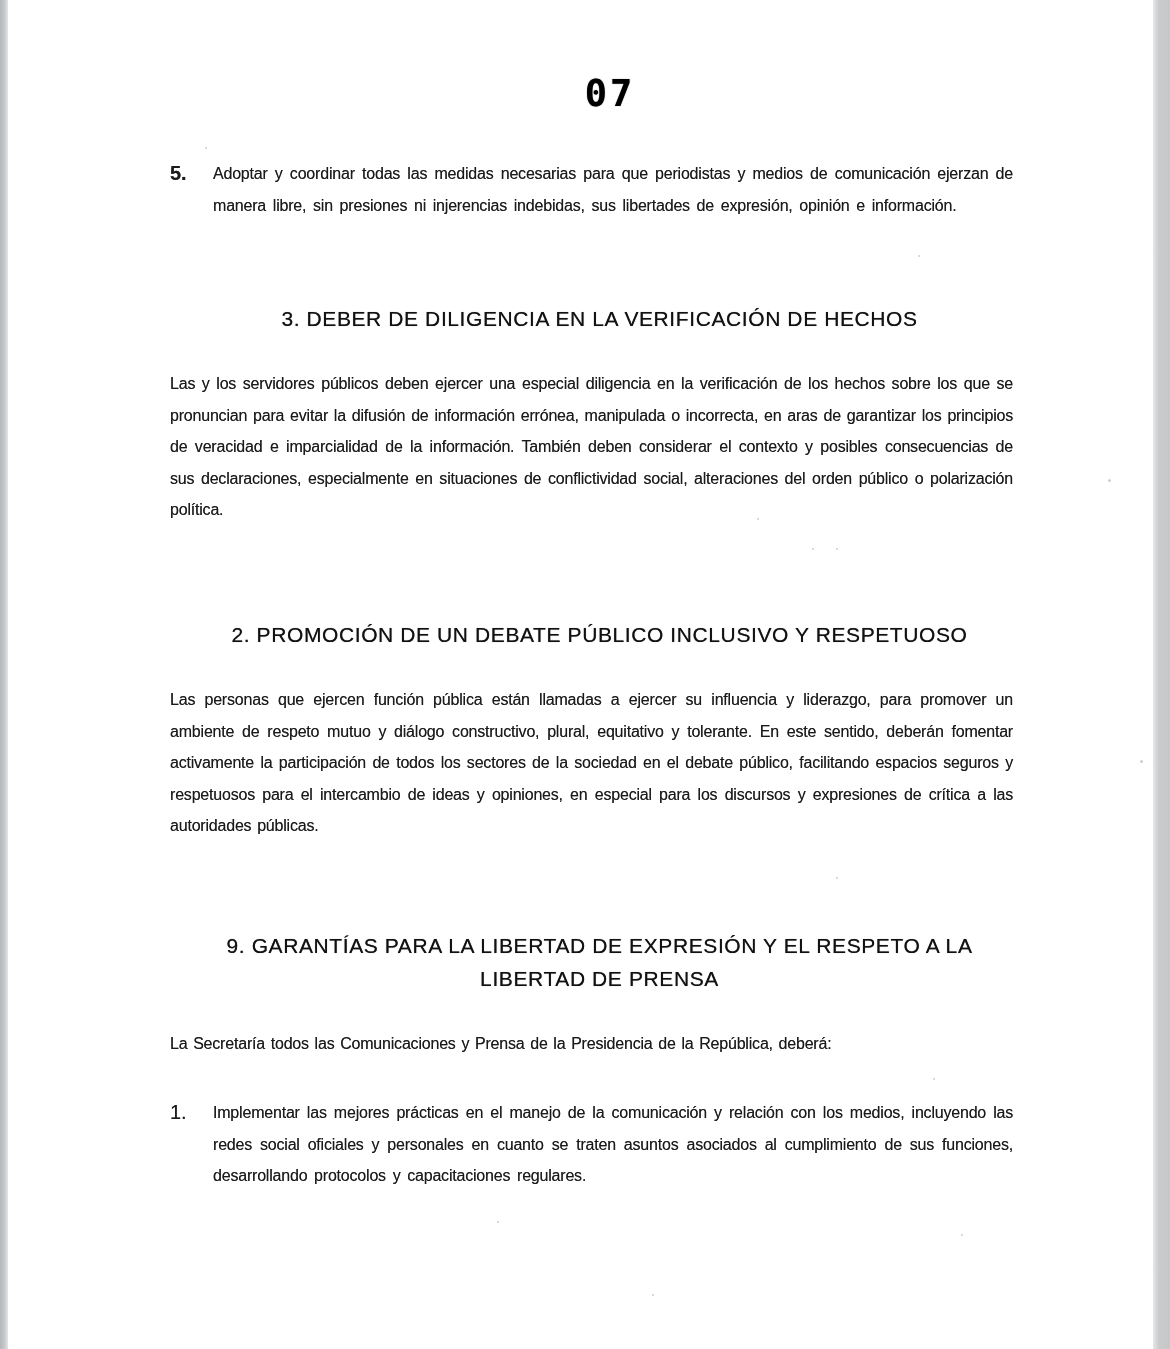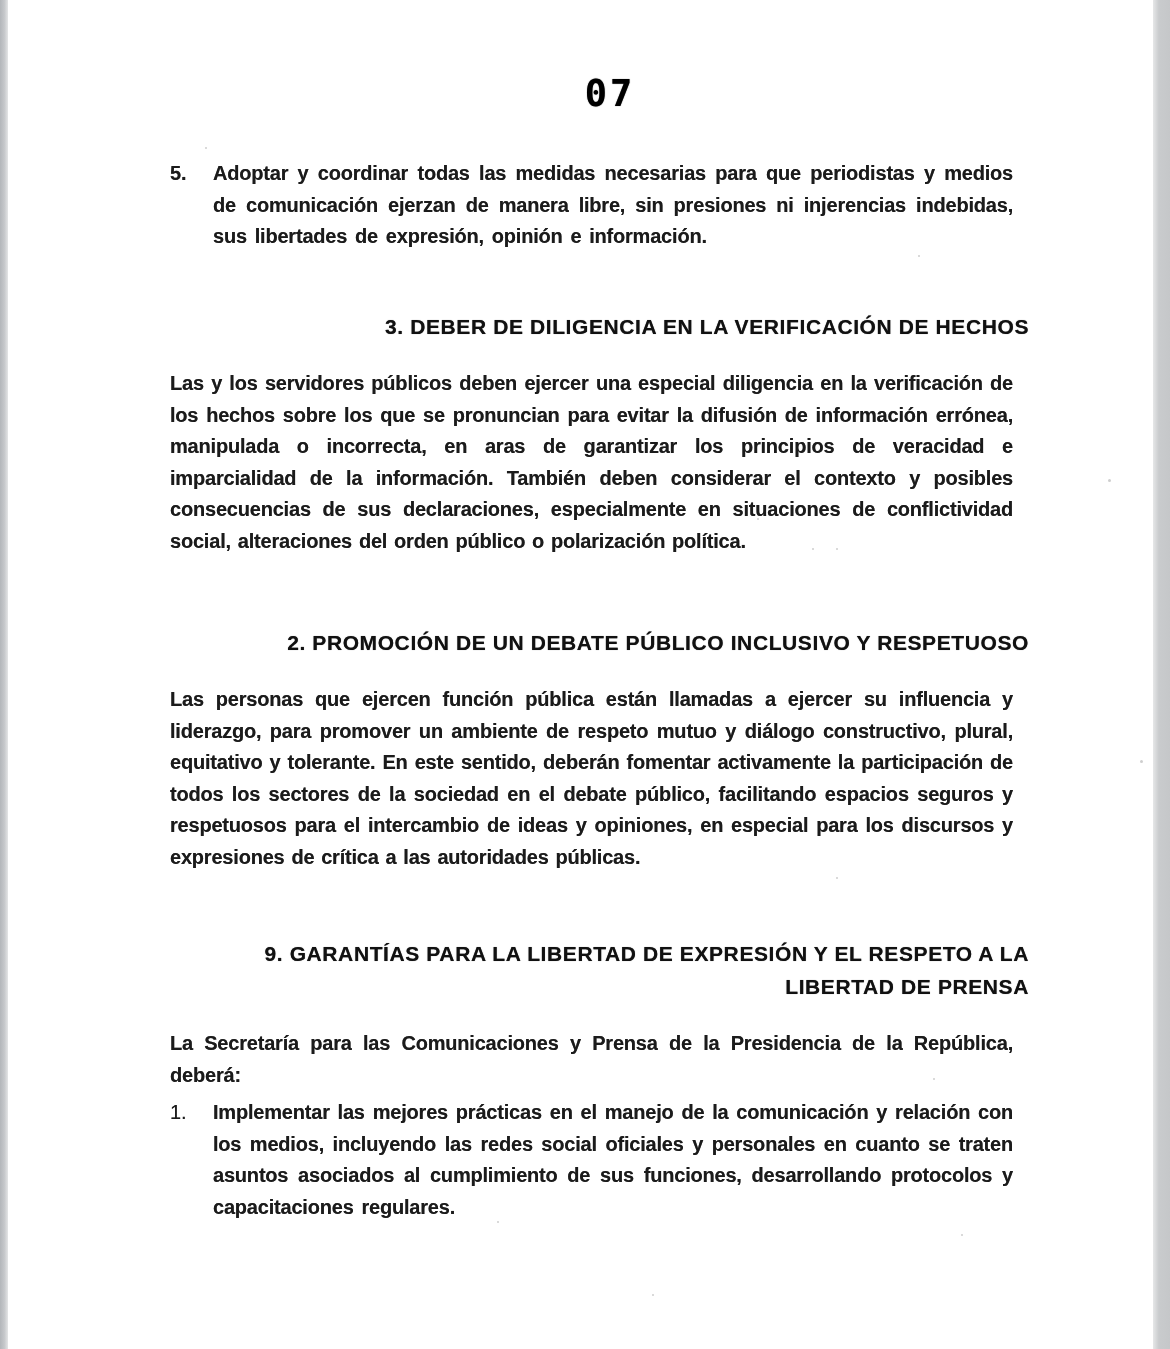--- a/index.html
+++ b/index.html
@@ -17,29 +17,28 @@
   
   .stamp{
     position:absolute;top:60px;left:610px;transform:translateX(-50%);
     font-family:"DejaVu Sans Mono","Liberation Mono",monospace;
     font-weight:700;font-size:37px;letter-spacing:3px;color:#000000;
     text-shadow:0 0 1px rgba(0,0,0,.65);
     margin-top:12px;
   }
   .block{position:absolute;left:170px;width:843px;}
   .body-text{
-    font-size:20px;line-height:31.5px;letter-spacing:-0.2px;word-spacing:1.5px;
+    font-size:16px;line-height:31.5px;letter-spacing:-0.2px;word-spacing:1.5px;
     text-align:justify;margin:0;
     text-shadow:0 0 .6px rgba(10,10,10,.6);
-    font-weight:bold;
   }
   h2.heading{
-    font-size:21px;line-height:33px;font-weight:700;letter-spacing:.6px;
-    color:#111;margin:16px;text-shadow:0 0 .7px rgba(0,0,0,.7);
-    text-align:right;
+    font-size:21px;line-height:33px;font-weight:400;letter-spacing:.6px;
+    color:#111;margin:8px;text-shadow:0 0 .7px rgba(0,0,0,.7);
+    text-align:center;
   }
   .numbered{display:flex;align-items:flex-start;}
   .numbered .num{
     flex:0 0 43px;font-size:20px;line-height:31.5px;font-weight:700;
     text-shadow:0 0 .6px rgba(10,10,10,.6);
   }
   .numbered.plain .num{font-weight:400;}
   .numbered .txt{flex:1 1 auto;word-spacing:2.5px;}
   
   .speck{position:absolute;background:#6a6a6a;border-radius:50%;opacity:.33;}
@@ -61,21 +60,21 @@
     <p class="txt body-text">Adoptar y coordinar todas las medidas necesarias para que periodistas y medios de comunicación ejerzan de manera libre, sin presiones ni injerencias indebidas, sus libertades de expresión, opinión e información.</p>
   </div>
 
   <h2 class="block heading" style="top:294px">3. DEBER DE DILIGENCIA EN LA VERIFICACIÓN DE HECHOS</h2>
   <p class="block body-text" style="top:368px">Las y los servidores públicos deben ejercer una especial diligencia en la verificación de los hechos sobre los que se pronuncian para evitar la difusión de información errónea, manipulada o incorrecta, en aras de garantizar los principios de veracidad e imparcialidad de la información. También deben considerar el contexto y posibles consecuencias de sus declaraciones, especialmente en situaciones de conflictividad social, alteraciones del orden público o polarización política.</p>
 
   <h2 class="block heading" style="top:610px">2. PROMOCIÓN DE UN DEBATE PÚBLICO INCLUSIVO Y RESPETUOSO</h2>
   <p class="block body-text" style="top:684px">Las personas que ejercen función pública están llamadas a ejercer su influencia y liderazgo, para promover un ambiente de respeto mutuo y diálogo constructivo, plural, equitativo y tolerante. En este sentido, deberán fomentar activamente la participación de todos los sectores de la sociedad en el debate público, facilitando espacios seguros y respetuosos para el intercambio de ideas y opiniones, en especial para los discursos y expresiones de crítica a las autoridades públicas.</p>
 
   <h2 class="block heading" style="top:921px">9. GARANTÍAS PARA LA LIBERTAD DE EXPRESIÓN Y EL RESPETO A LA LIBERTAD DE PRENSA</h2>
-  <p class="block body-text" style="top:1028px">La Secretaría para las Comunicaciones y Prensa de la Presidencia de la República, deberá:</p>
+  <p class="block body-text" style="top:1028px">La Secretaría todos las Comunicaciones y Prensa de la Presidencia de la República, deberá:</p>
 
   <div class="block numbered plain" style="top:1097px">
     <span class="num body-text">1.</span>
     <p class="txt body-text">Implementar las mejores prácticas en el manejo de la comunicación y relación con los medios, incluyendo las redes social oficiales y personales en cuanto se traten asuntos asociados al cumplimiento de sus funciones, desarrollando protocolos y capacitaciones regulares.</p>
   </div>
 
   <div class="speck s2" style="left:205px;top:147px"></div>
   <div class="speck s2" style="left:918px;top:255px"></div>
   <div class="speck s3" style="left:1108px;top:479px"></div>
   <div class="speck s2" style="left:757px;top:518px"></div>

